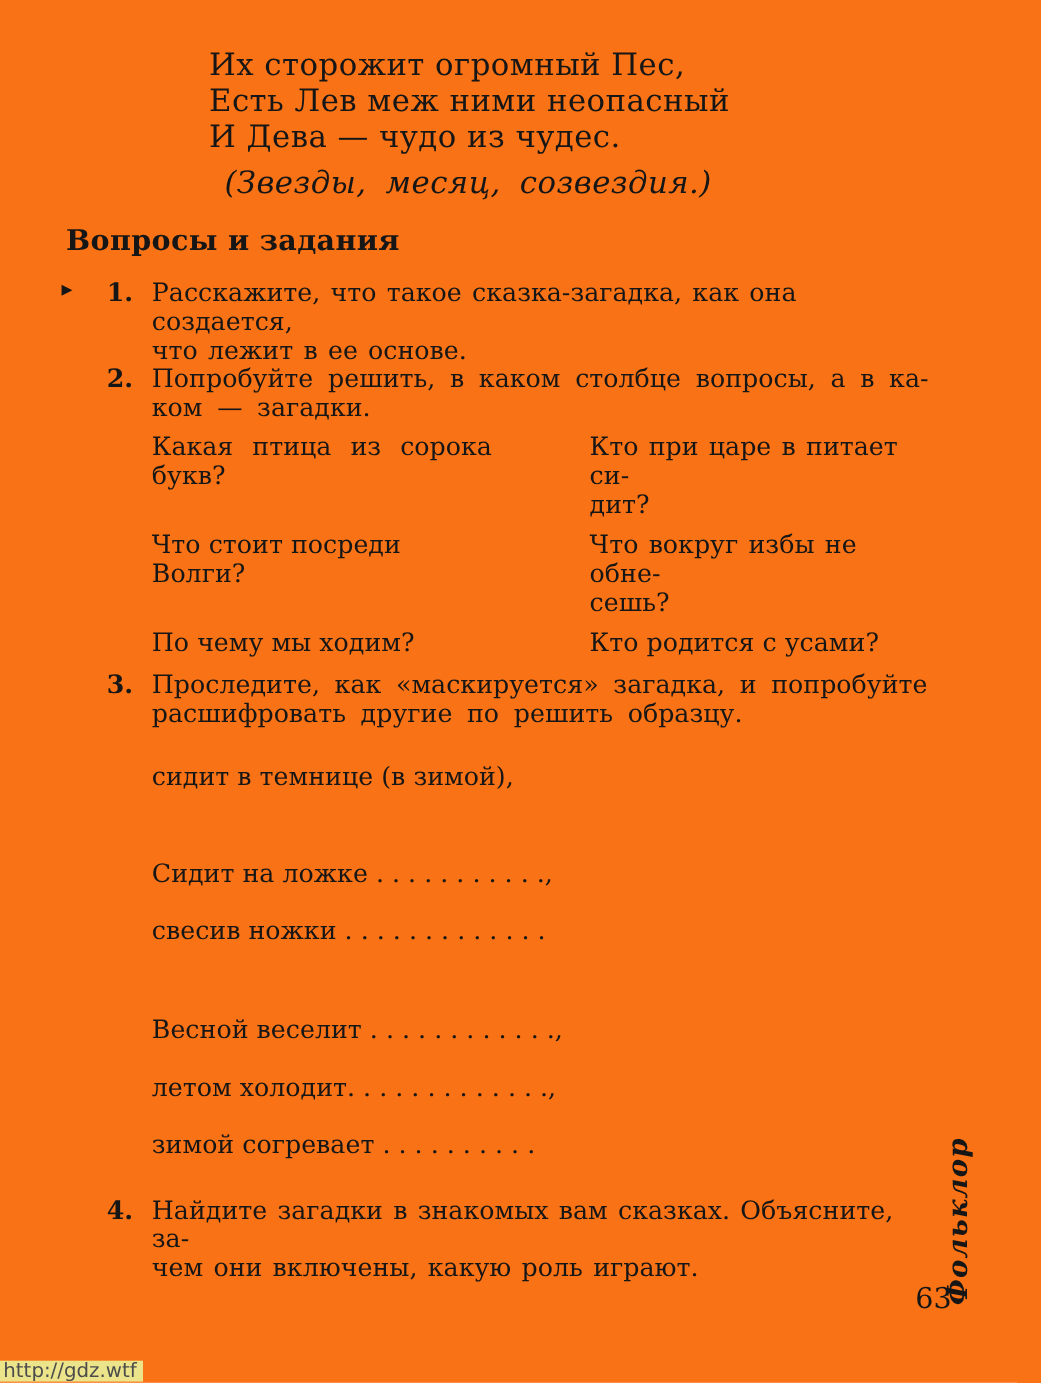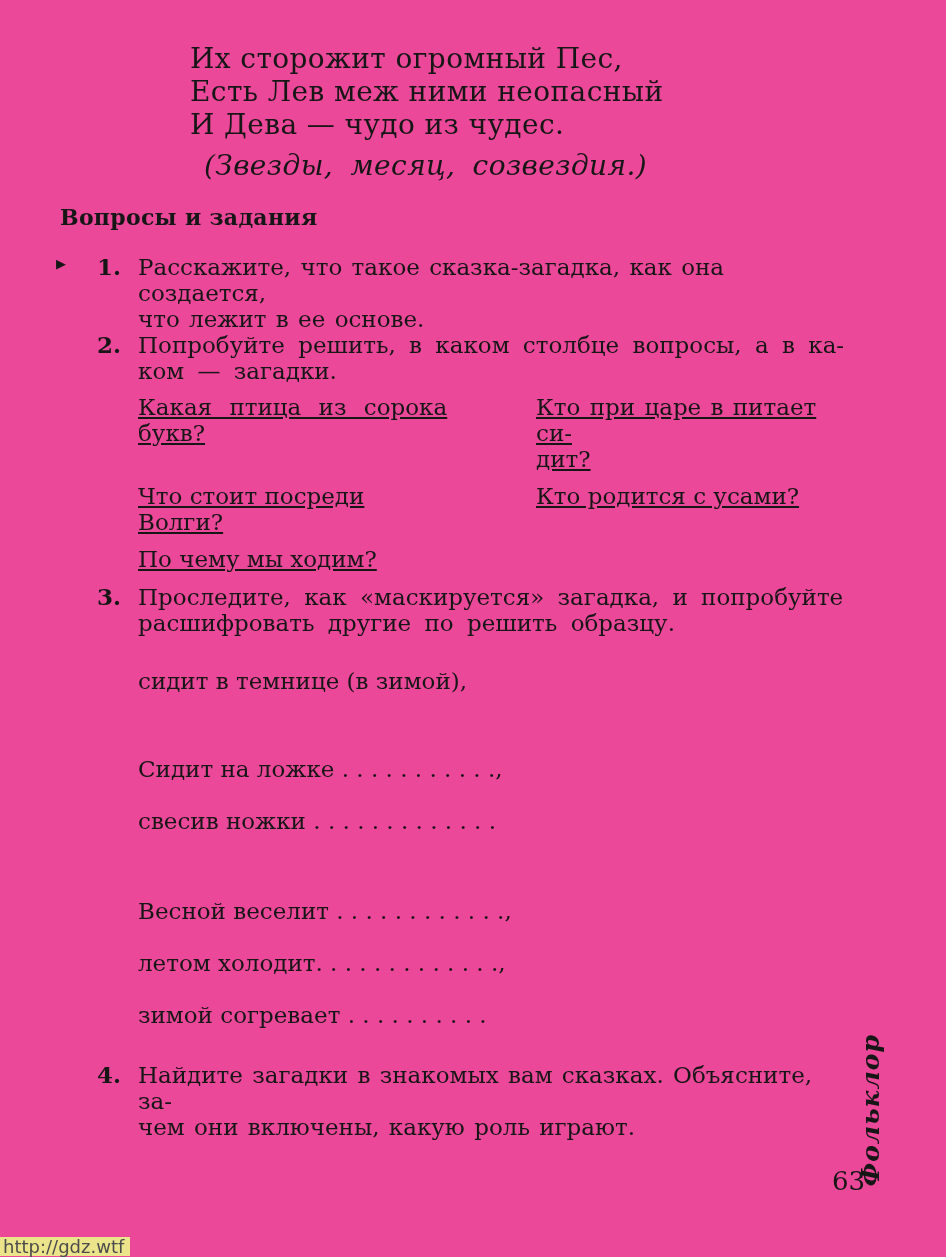--- a/index.html
+++ b/index.html
@@ -4,46 +4,46 @@
 <style>
   html,body{margin:0;padding:0;}
   body{
     width:946px;height:1257px;
     background:#ffffff;
     font-family:"DejaVu Serif","Liberation Serif",serif;
     color:#161616;
   }
   .page{
     position:relative;width:946px;height:1257px;overflow:hidden;
-    background:#ec4899;
+    background:#f97316;
   }
   
   .poem{position:absolute;left:190px;top:42px;font-size:28px;line-height:33px;letter-spacing:0.4px;}
   .poem-line{white-space:pre;}
   .poem-answer{font-style:italic;margin-top:8px;padding-left:14px;word-spacing:8px;}
   
-  .heading{position:absolute;left:60px;top:204px;font-size:22px;font-weight:bold;margin:0;letter-spacing:0.3px;}
+  .heading{position:absolute;left:60px;top:204px;font-size:26px;font-weight:bold;margin:0;letter-spacing:0.3px;}
   
   .marker{position:absolute;left:56px;top:257px;font-size:13px;line-height:13px;}
   
   .tasks{position:absolute;left:97px;top:254px;width:748px;font-size:23px;line-height:26px;}
   .task{display:flex;align-items:flex-start;}
   .task .num{width:41px;flex:0 0 41px;font-weight:bold;}
   .task .body{flex:1;white-space:pre-line;}
   .ws1{word-spacing:2px;}
   .ws2{word-spacing:6px;}
   
   .columns{
     margin:10px 0 12px 41px;
     display:grid;
     grid-template-columns:318px 308px;
     column-gap:80px;
     row-gap:11px;
   }
-  .cell{white-space:pre-line;text-decoration:underline;}
+  .cell{white-space:pre-line;}
   .cell-wide{word-spacing:10px;}
   .cell-mid{word-spacing:2px;}
   
   .indent{margin-left:41px;white-space:pre-line;}
   .example{margin-top:6px;margin-bottom:10px;}
   .fill1{margin-bottom:12px;}
   .fill2{margin-bottom:8px;}
   
   .side-label{
     position:absolute;left:856px;top:1034px;
@@ -89,22 +89,24 @@
       <div class="body ws2">Попробуйте решить, в каком столбце вопросы, а в ка-
 ком — загадки.</div>
     </div>
 
     <div class="columns">
       <div class="cell cell-wide">Какая птица из сорока
 букв?</div>
       <div class="cell cell-mid">Кто при царе в питает си-
 дит?</div>
       <div class="cell">Что стоит посреди Волги?</div>
+      <div class="cell cell-mid">Что вокруг избы не обне-
+сешь?</div>
+      <div class="cell">По чему мы ходим?</div>
       <div class="cell">Кто родится с усами?</div>
-      <div class="cell">По чему мы ходим?</div>
     </div>
 
     <div class="task">
       <div class="num">3.</div>
       <div class="body ws2">Проследите, как «маскируется» загадка, и попробуйте
 расшифровать другие по решить образцу.</div>
     </div>
 
     <div class="indent example">
       <div>сидит в темнице (в зимой),</div>

